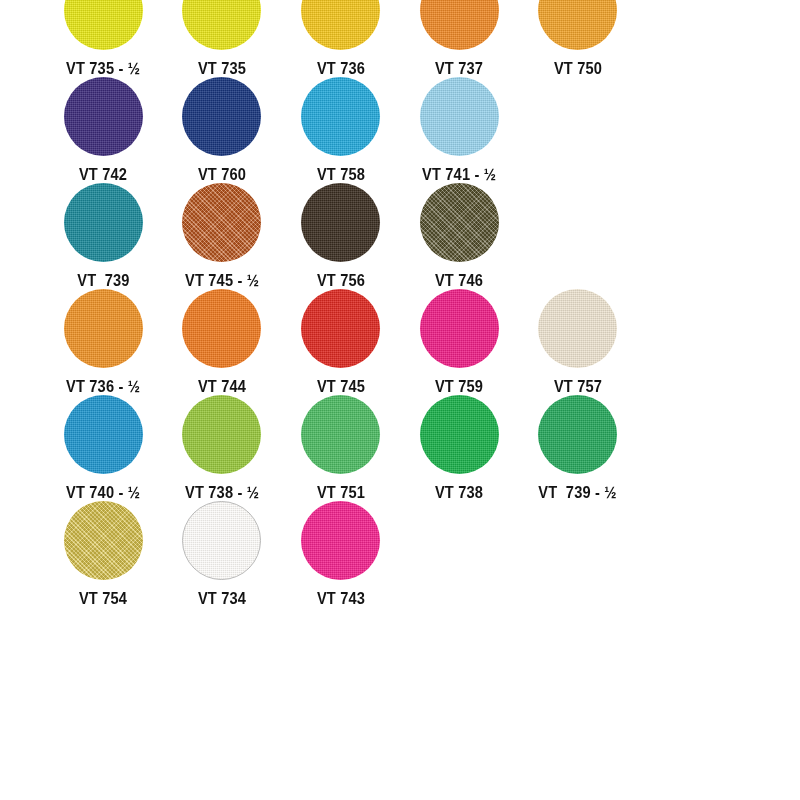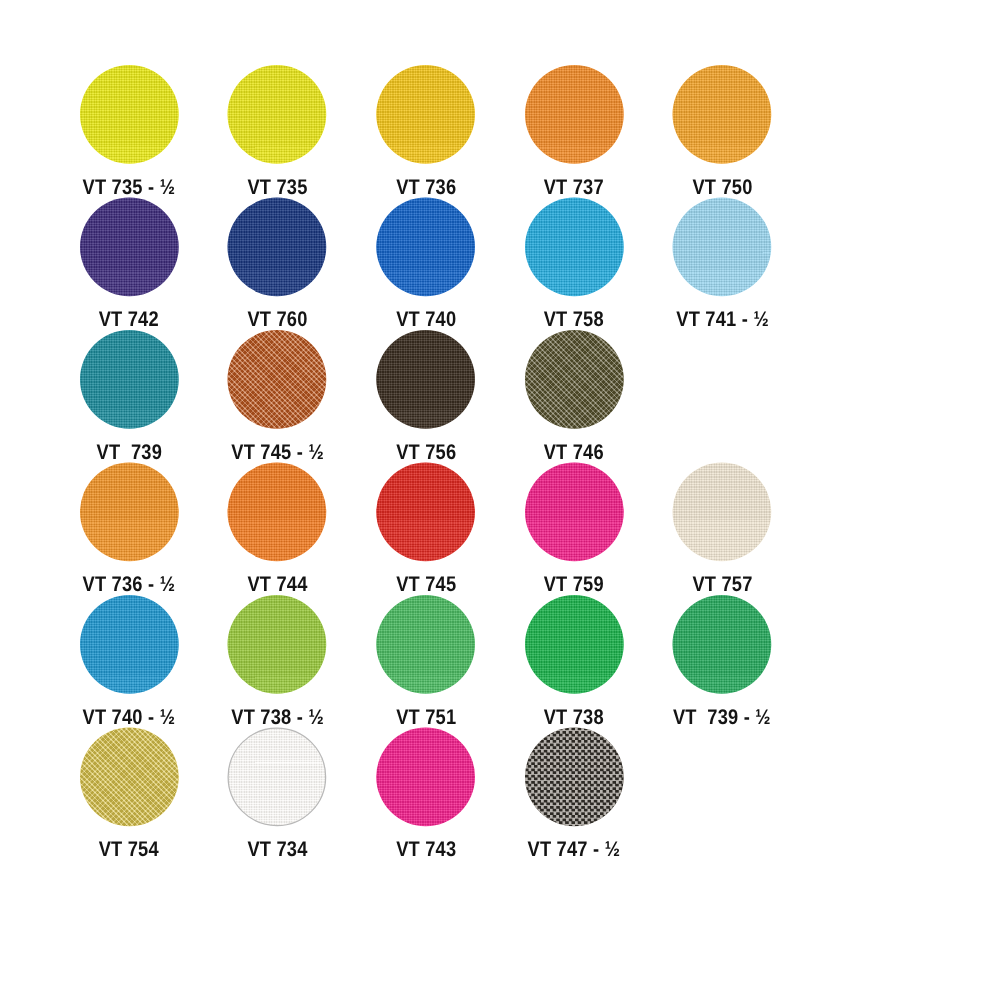--- a/index.html
+++ b/index.html
@@ -11,21 +11,21 @@
     background: #ffffff;
     font-family: "Liberation Sans", sans-serif;
   }
   #swatch-chart {
     width: 800px;
     height: 572px;
     background: #ffffff;
     padding: 52px 44px 46px 44px;
     display: flex;
     flex-direction: column;
-    justify-content: space-between;
+    justify-content: center;
   }
   .swatch-row {
     display: grid;
     grid-template-columns: repeat(6, 1fr);
     height: 115px;
   }
   .swatch-cell {
     display: flex;
     flex-direction: column;
     align-items: center;
@@ -110,24 +110,20 @@
     <div class="swatch-row">
       <div class="swatch-cell">
         <div class="swatch-dot" style="background: rgb(60, 42, 122);"></div>
         <div class="swatch-label">VT 742</div>
       </div>
       <div class="swatch-cell">
         <div class="swatch-dot" style="background: rgb(23, 53, 126);"></div>
         <div class="swatch-label">VT 760</div>
       </div>
       <div class="swatch-cell">
-        <div class="swatch-dot" style="background: rgb(20, 100, 200);"></div>
-        <div class="swatch-label">VT 740</div>
-      </div>
-      <div class="swatch-cell">
         <div class="swatch-dot" style="background: rgb(35, 170, 220);"></div>
         <div class="swatch-label">VT 758</div>
       </div>
       <div class="swatch-cell">
         <div class="swatch-dot" style="background: rgb(155, 214, 239);"></div>
         <div class="swatch-label">VT 741 - ½</div>
       </div>
     </div>
     <div class="swatch-row">
       <div class="swatch-cell">
@@ -196,19 +192,15 @@
         <div class="swatch-dot sparkle" style="background: rgb(223, 200, 77);"></div>
         <div class="swatch-label">VT 754</div>
       </div>
       <div class="swatch-cell">
         <div class="swatch-dot outline" style="background: rgb(244, 242, 238);"></div>
         <div class="swatch-label">VT 734</div>
       </div>
       <div class="swatch-cell">
         <div class="swatch-dot" style="background: rgb(245, 35, 143);"></div>
         <div class="swatch-label">VT 743</div>
-      </div>
-      <div class="swatch-cell">
-        <div class="swatch-dot checker" style="background: rgb(107, 99, 88);"></div>
-        <div class="swatch-label">VT 747 - ½</div>
       </div>
     </div>
   </div>
 
 </body></html>

